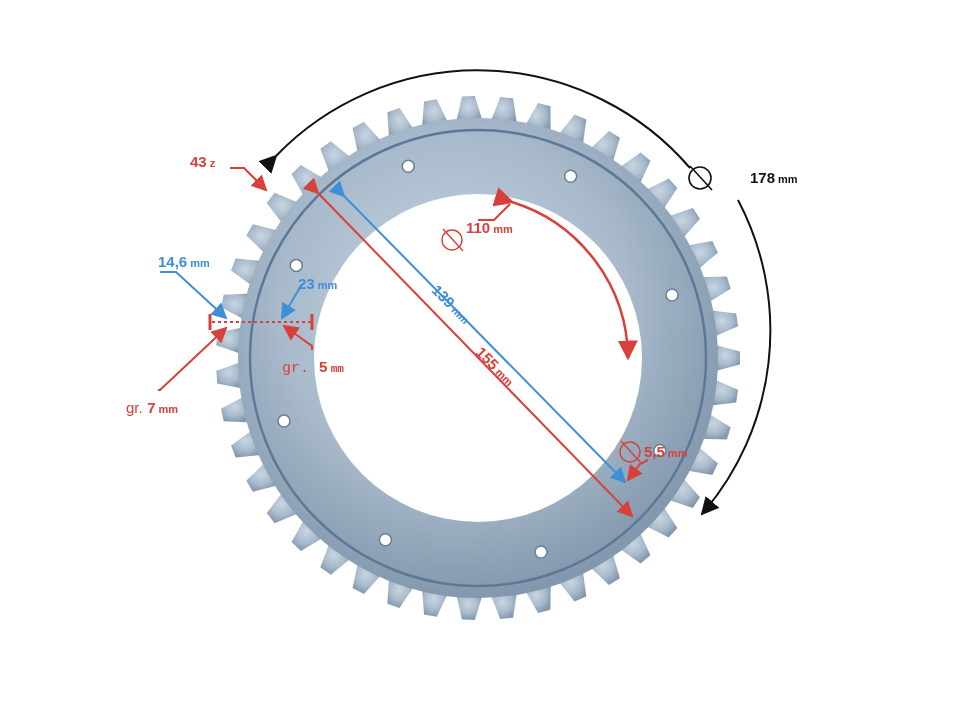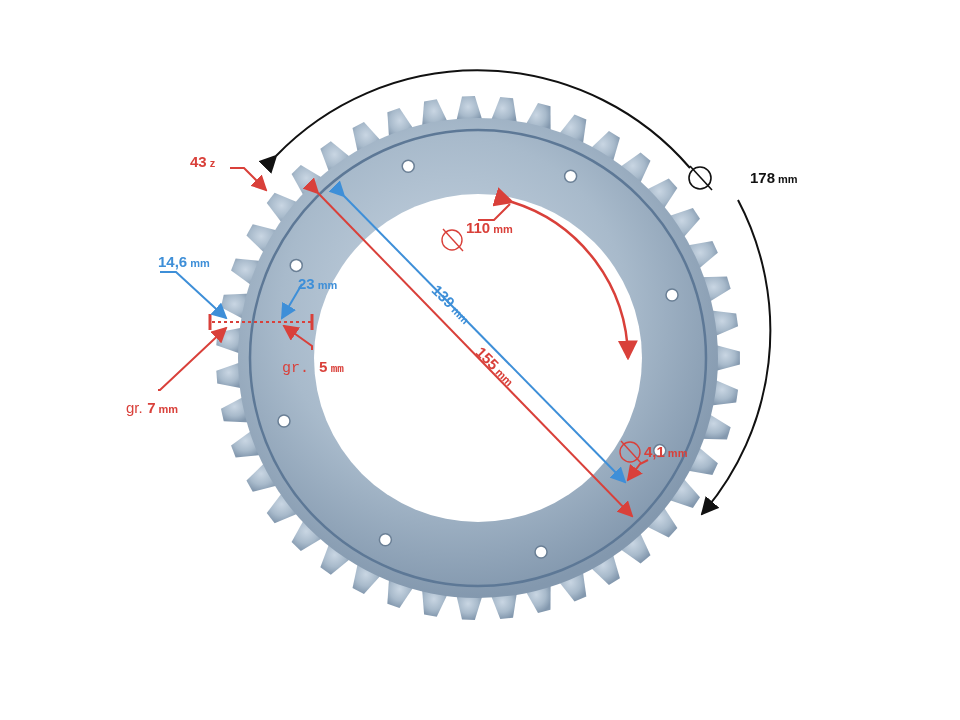--- a/index.html
+++ b/index.html
@@ -145,21 +145,21 @@
 
   <div class="lbl blue rot" style="left:440px;top:282px;transform:rotate(45deg);">
     <span class="num">139</span><span class="unit">mm</span>
   </div>
 
   <div class="lbl red rot" style="left:484px;top:344px;transform:rotate(45deg);">
     <span class="num">155</span><span class="unit">mm</span>
   </div>
 
   <div class="lbl red" style="left:644px;top:444px;">
-    <span class="num">4,1</span><span class="unit">mm</span>
+    <span class="num">5,5</span><span class="unit">mm</span>
   </div>
 
   <div class="lbl blue" style="left:158px;top:254px;">
     <span class="num">14,6</span><span class="unit">mm</span>
   </div>
 
   <div class="lbl blue" style="left:298px;top:276px;">
     <span class="num">23</span><span class="unit">mm</span>
   </div>
 

